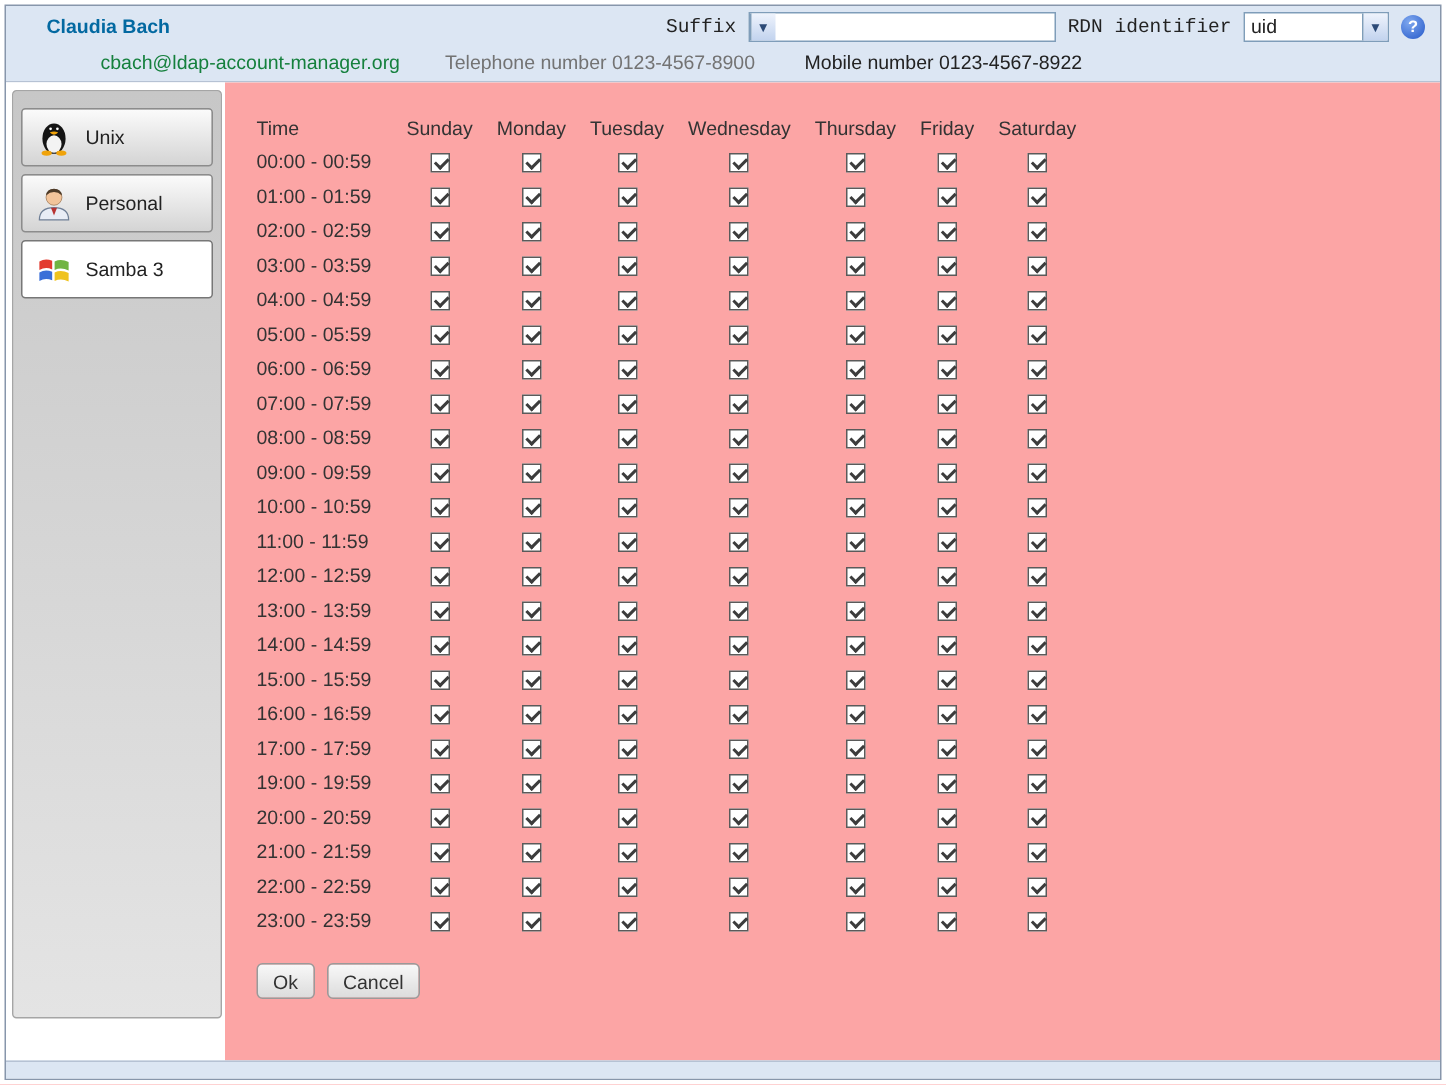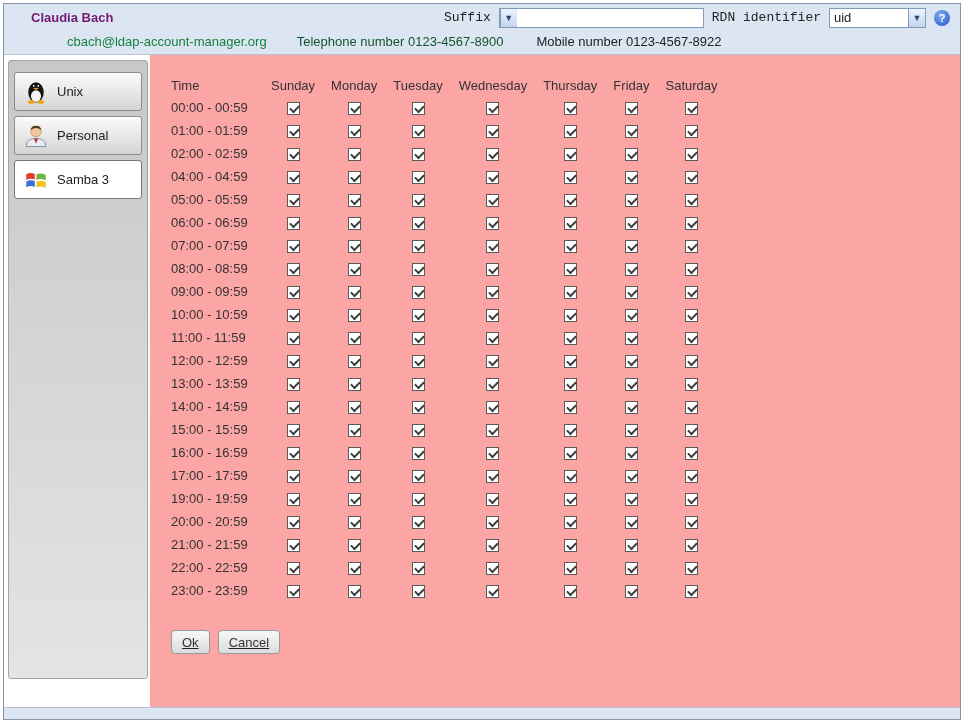--- a/index.html
+++ b/index.html
@@ -15,21 +15,21 @@
     position: absolute; left: 3px; top: 3px;
     width: 958px; height: 717px;
     border: 1px solid #8796ab;
     background: #ffffff;
     display: flex; flex-direction: column;
   }
 
   
   .header { background: #dce6f3; border-bottom: 1px solid #b6c2d4; flex: 0 0 auto; }
   .header-row1 { height: 27px; display: flex; align-items: center; padding: 0 10px 0 27px; }
-  .user-name { font-weight: bold; color: #701a75; }
+  .user-name { font-weight: bold; color: #0369a1; }
   .header-controls { margin-left: auto; display: flex; align-items: center; gap: 8px; }
   .hdr-label { color: #222; font-family: Liberation Mono, monospace; }
   .select {
     display: inline-flex; align-items: center; height: 20px;
     background: #fff; border: 1px solid #7f9db9; cursor: pointer;
   }
   .select .sel-text { flex: 1; padding: 0 4px; white-space: nowrap; overflow: hidden; color: #222; }
   .select .sel-arrow {
     width: 17px; align-self: stretch; flex: 0 0 auto;
     border-left: 1px solid #7f9db9;
@@ -41,21 +41,21 @@
   .rdn-select { width: 97px; }
   .help-icon {
     width: 16px; height: 16px; border-radius: 50%;
     background: radial-gradient(circle at 35% 30%, #7fa8ef, #2559c9);
     color: #fff; font-weight: bold; font-size: 11px;
     display: flex; align-items: center; justify-content: center;
     cursor: pointer; flex: 0 0 auto;
   }
   .header-row2 { height: 23px; display: flex; align-items: center; padding: 0 10px 3px 27px; }
   .email-link { color: #15803d; text-decoration: none; cursor: pointer; margin-left: 36px; }
-  .phone-text { margin-left: 30px; color: #14532d; }
+  .phone-text { margin-left: 30px; color: #737373; }
   .mobile-text { margin-left: 33px; color: #222; }
 
   
   .app-body { flex: 1 1 auto; display: flex; background: #ffffff; min-height: 0; }
   .sidebar-col { width: 146px; flex: 0 0 auto; padding: 5px 2px 28px 4px; background: #fff; }
   .sidebar {
     height: 100%;
     background: linear-gradient(to bottom, #c7c7c7, #e4e4e4);
     border: 1px solid #a5a5a5; border-radius: 3px;
     padding-top: 6px;
@@ -91,21 +91,21 @@
     position: relative; cursor: pointer; vertical-align: middle;
   }
   .checkbox.checked::after {
     content: ""; position: absolute; left: 2px; top: 2px;
     width: 7px; height: 4px;
     border-left: 2px solid #3c3c3c; border-bottom: 2px solid #3c3c3c;
     transform: rotate(-45deg);
   }
 
   
-  .button-row { display: flex; gap: 8px; margin-top: 28px; text-decoration: underline; }
+  .button-row { display: flex; gap: 8px; margin-top: 17px; }
   .btn {
     height: 24px; padding: 0 10px;
     background: linear-gradient(#f8f8f8, #dcdcdc);
     border: 1px solid #9a9a9a; border-radius: 4px;
     font-family: inherit; font-size: 13px; color: #333;
     cursor: pointer;
   }
 
   
   .footer { flex: 0 0 auto; height: 12px; background: #dce6f3; border-top: 1px solid #b6c2d4; }
@@ -224,20 +224,30 @@
               <td class="time-cell">02:00 - 02:59</td>
               <td class="check-cell"><span class="checkbox checked"></span></td>
               <td class="check-cell"><span class="checkbox checked"></span></td>
               <td class="check-cell"><span class="checkbox checked"></span></td>
               <td class="check-cell"><span class="checkbox checked"></span></td>
               <td class="check-cell"><span class="checkbox checked"></span></td>
               <td class="check-cell"><span class="checkbox checked"></span></td>
               <td class="check-cell"><span class="checkbox checked"></span></td>
             </tr>
             <tr>
+              <td class="time-cell">03:00 - 03:59</td>
+              <td class="check-cell"><span class="checkbox checked"></span></td>
+              <td class="check-cell"><span class="checkbox checked"></span></td>
+              <td class="check-cell"><span class="checkbox checked"></span></td>
+              <td class="check-cell"><span class="checkbox checked"></span></td>
+              <td class="check-cell"><span class="checkbox checked"></span></td>
+              <td class="check-cell"><span class="checkbox checked"></span></td>
+              <td class="check-cell"><span class="checkbox checked"></span></td>
+            </tr>
+            <tr>
               <td class="time-cell">04:00 - 04:59</td>
               <td class="check-cell"><span class="checkbox checked"></span></td>
               <td class="check-cell"><span class="checkbox checked"></span></td>
               <td class="check-cell"><span class="checkbox checked"></span></td>
               <td class="check-cell"><span class="checkbox checked"></span></td>
               <td class="check-cell"><span class="checkbox checked"></span></td>
               <td class="check-cell"><span class="checkbox checked"></span></td>
               <td class="check-cell"><span class="checkbox checked"></span></td>
             </tr>
             <tr>

